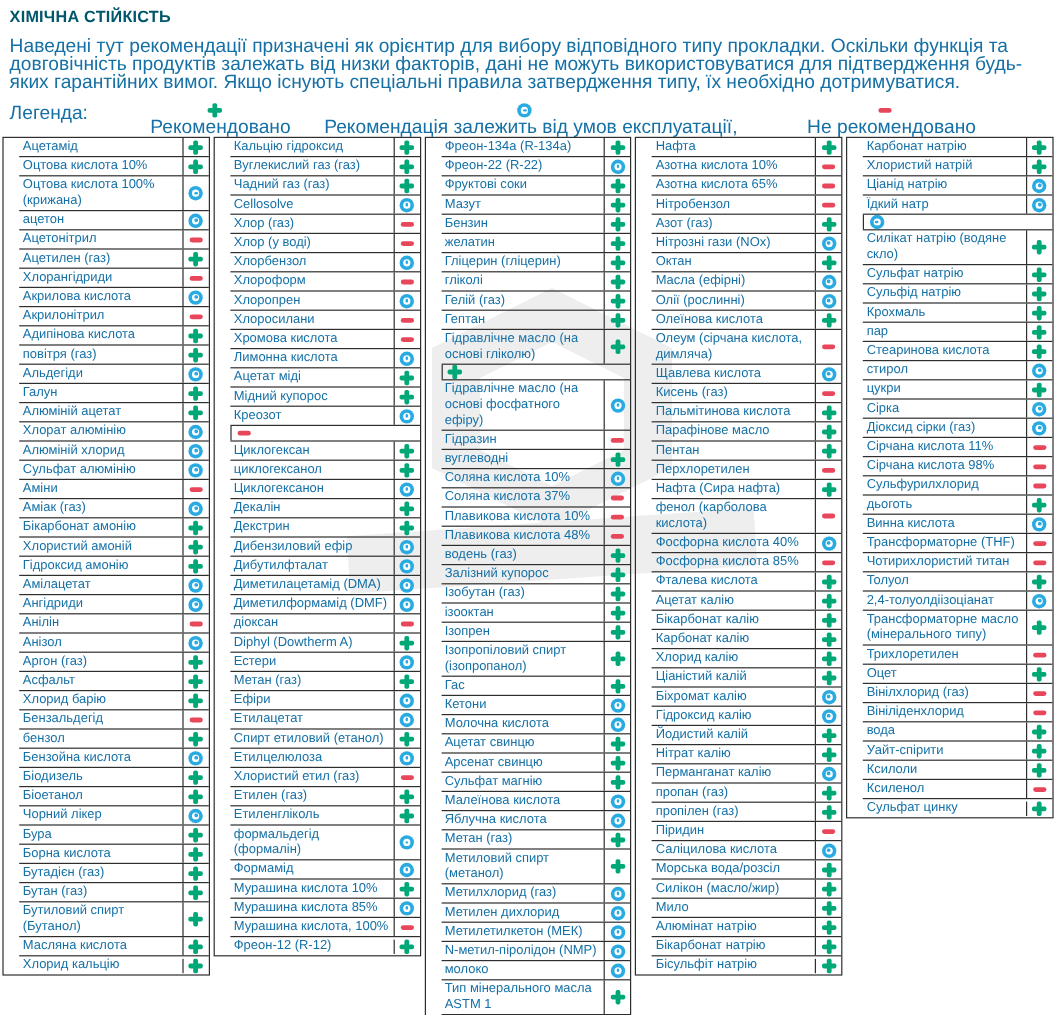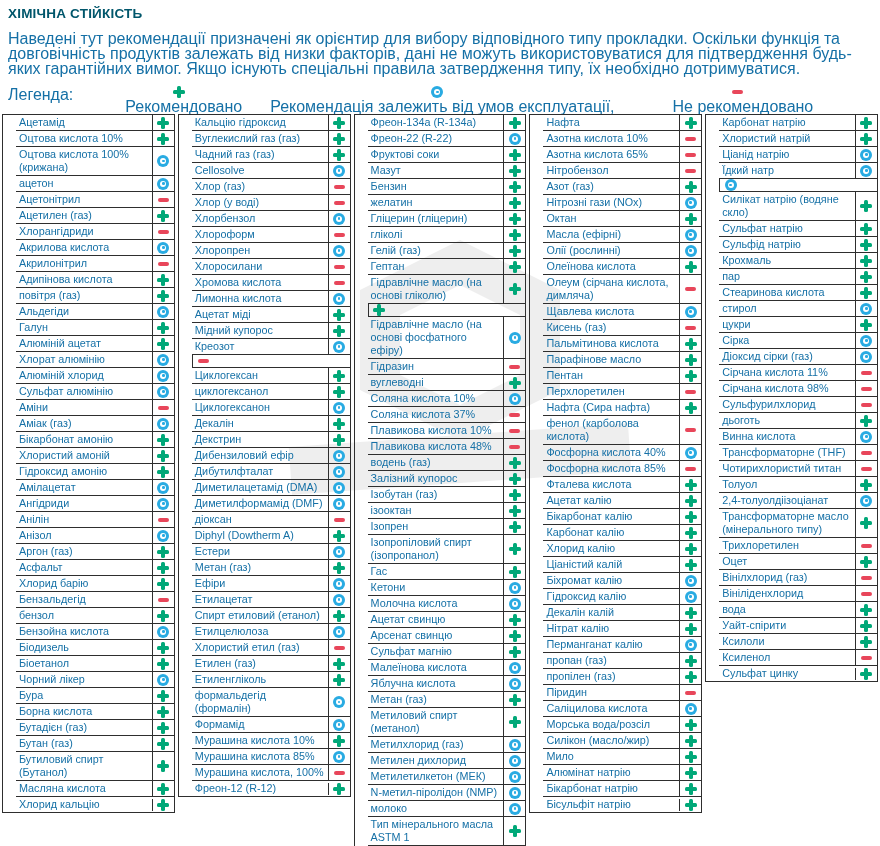--- a/index.html
+++ b/index.html
@@ -1055,21 +1055,21 @@
             <span class="ic circle" title="Рекомендація залежить від умов експлуатації"></span>
           </div>
         </div>
         <div class="row">
           <div class="cell-name">Гідроксид калію</div>
           <div class="cell-status">
             <span class="ic circle" title="Рекомендація залежить від умов експлуатації"></span>
           </div>
         </div>
         <div class="row">
-          <div class="cell-name">Декалін калій</div>
+          <div class="cell-name">Йодистий калій</div>
           <div class="cell-status">
             <span class="ic plus" title="Рекомендовано"></span>
           </div>
         </div>
         <div class="row">
           <div class="cell-name">Нітрат калію</div>
           <div class="cell-status">
             <span class="ic plus" title="Рекомендовано"></span>
           </div>
         </div>

